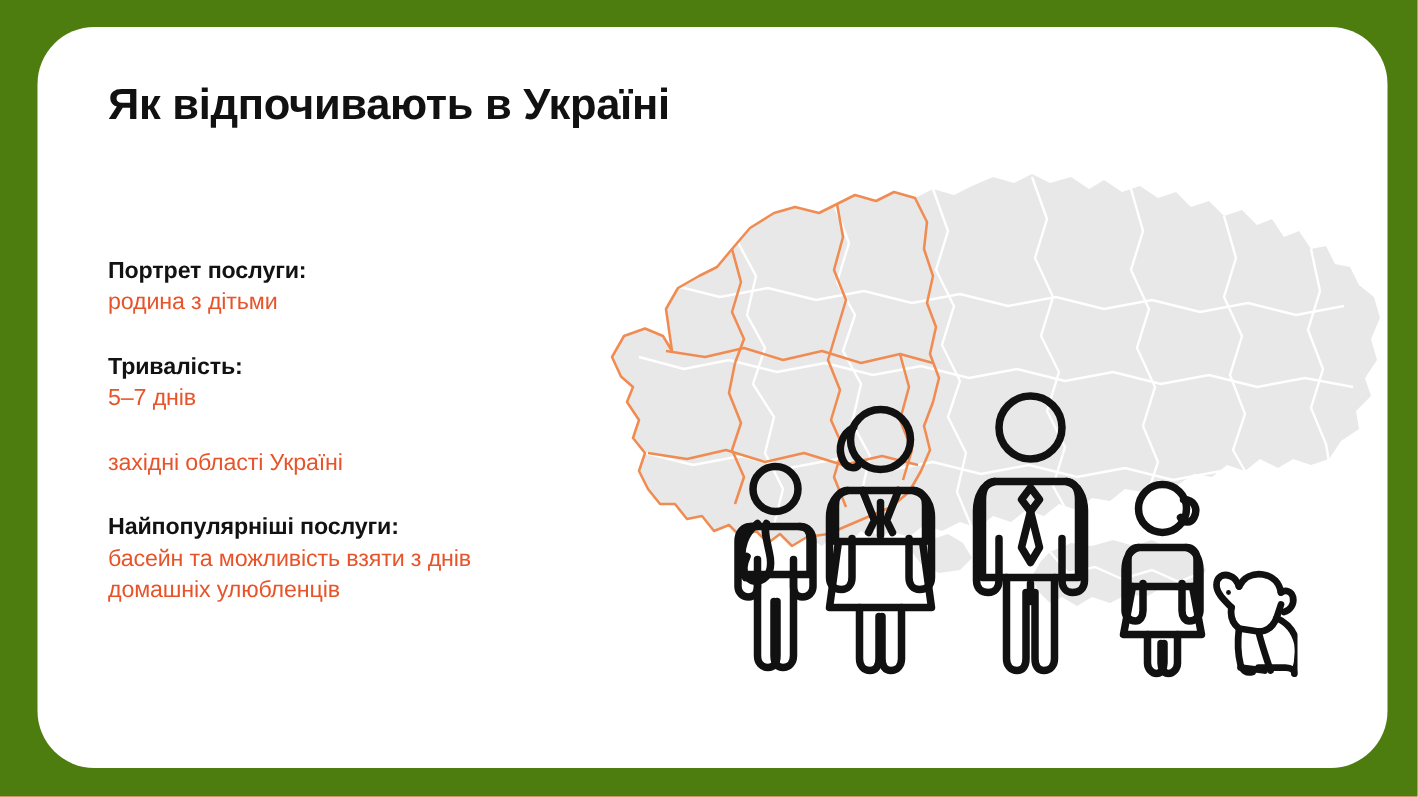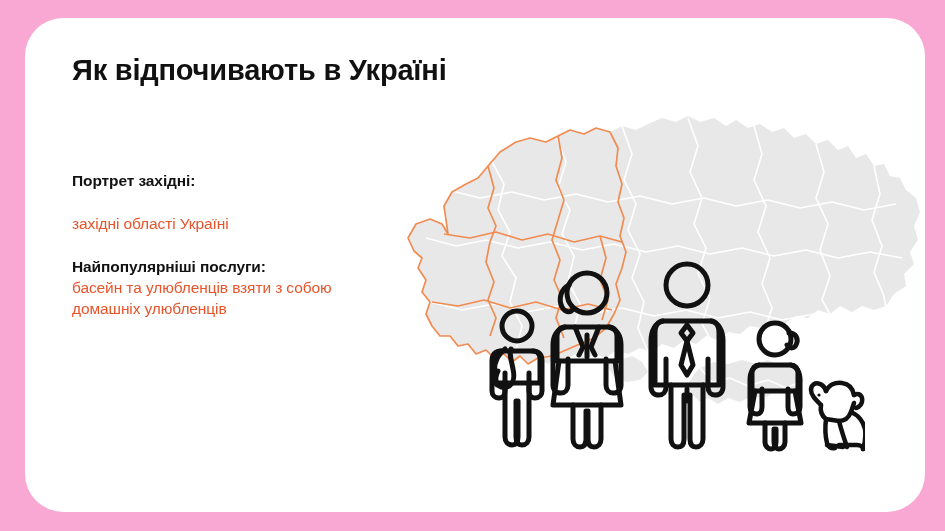--- a/index.html
+++ b/index.html
@@ -6,21 +6,21 @@
   html,body{margin:0;padding:0;}
   body{
     width:945px;height:531px;
     background:#E8431A;
     font-family:"Liberation Sans","DejaVu Sans",sans-serif;
     overflow:hidden;
   }
   #slide{
     position:relative;
     width:945px;height:531px;
-    background:#f9a8d4;
+    background:#4d7c0f;
   }
   #card{
     position:absolute;
     left:25px;top:18px;
     width:900px;height:494px;
     background:#FFFFFF;
     border-radius:38px;
     overflow:hidden;
   }
   #title{
@@ -71,31 +71,36 @@
 
 <div id="slide">
 
   <div id="card">
 
     <div id="title">Як відпочивають в Україні</div>
 
     <div id="facts">
 
       <div class="fact">
-        <div class="fact-label">Портрет західні:</div>
-      </div>
-
+        <div class="fact-label">Портрет послуги:</div>
+        <div class="fact-value">родина з дітьми</div>
+      </div>
+
+      <div class="fact">
+        <div class="fact-label">Тривалість:</div>
+        <div class="fact-value">5–7 днів</div>
+      </div>
 
       <div class="fact">
         <div class="fact-value">західні області Україні</div>
       </div>
 
       <div class="fact">
         <div class="fact-label">Найпопулярніші послуги:</div>
-        <div class="fact-value">басейн та улюбленців взяти з собою домашніх улюбленців</div>
+        <div class="fact-value">басейн та можливість взяти з днів домашніх улюбленців</div>
       </div>
 
     </div>
 
     <div id="map-wrap">
       <svg viewBox="0 0 555 330" xmlns="http://www.w3.org/2000/svg" aria-hidden="true">
         <g>
 
           <path fill="#E8E8E8" stroke="none" d="
             M 44,145

